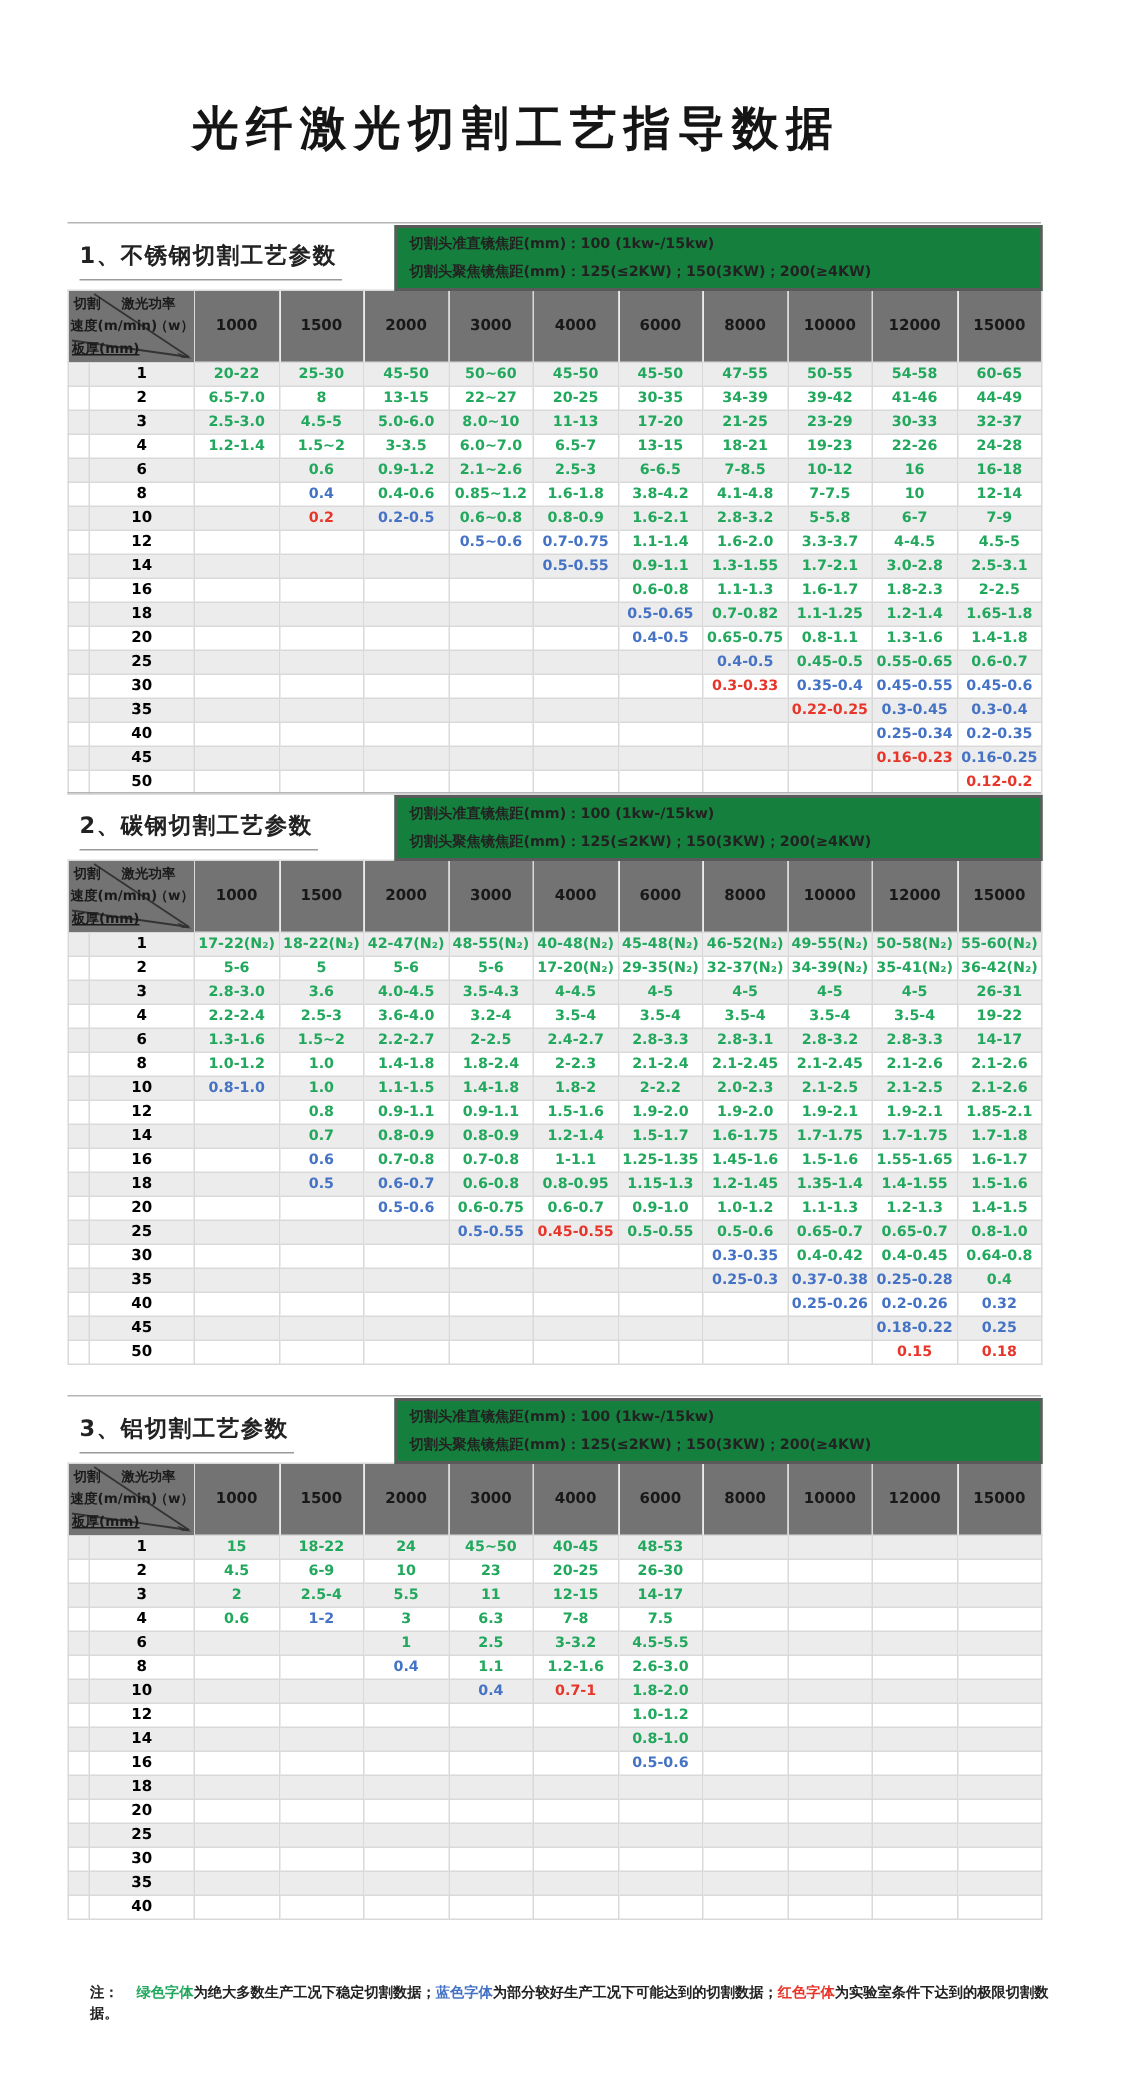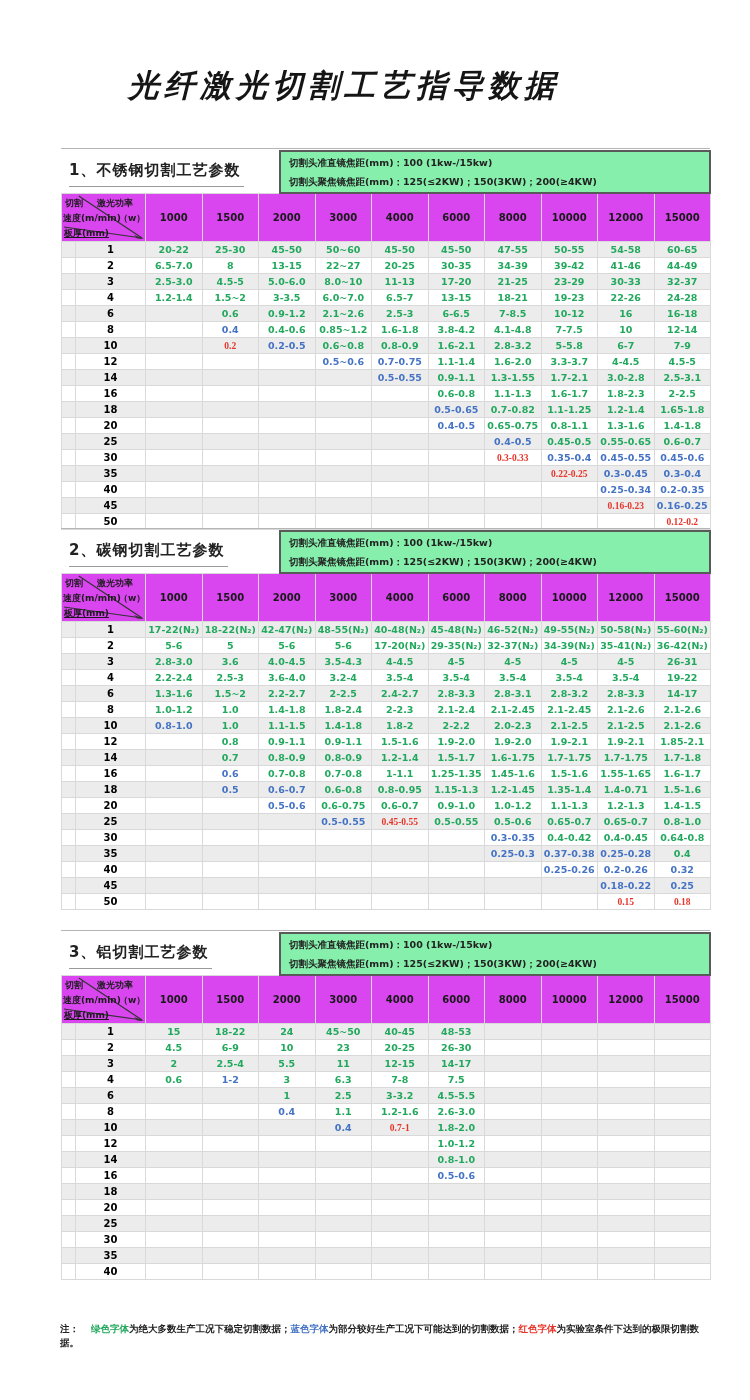--- a/index.html
+++ b/index.html
@@ -3,51 +3,51 @@
 <meta charset="utf-8">
 <style>
   html,body{margin:0;padding:0;}
   body{
     width:750px;height:1400px;position:relative;background:#ffffff;
     font-family:"DejaVu Sans","Liberation Sans",sans-serif;color:#111;
     overflow:hidden;
   }
   .page-title{
     position:absolute;top:44px;left:0;width:688px;text-align:center;
-    font-size:31px;font-weight:bold;letter-spacing:5px;color:#151515;font-style:italic;
+    font-size:31px;font-weight:bold;letter-spacing:5px;color:#151515;
   }
-  .tsec{position:absolute;left:45px;width:649px;margin-left:16px;}
+  .tsec{position:absolute;left:45px;width:649px;}
   .sec-head{position:relative;height:44px;border-top:1px solid #b5b5b5;}
   .sec-title{
     position:absolute;left:8px;top:12px;font-size:15px;font-weight:bold;
     letter-spacing:1px;color:#222;border-bottom:1px solid #9a9a9a;padding:0 4px 6px 0;
   }
   .note-box{
     position:absolute;left:218px;top:1px;width:412px;height:39px;
-    border:2px solid #5a5a5a;background:#86efac;padding:1px 8px 0 8px;z-index:2;
+    border:2px solid #5a5a5a;background:#15803d;padding:1px 8px 0 8px;z-index:2;
   }
   .note-line{font-size:9.5px;font-weight:bold;color:#222;line-height:19px;white-space:nowrap;}
   table.cut-table{border-collapse:collapse;table-layout:fixed;width:649px;background:#fff;}
   .cut-table col.c-gap{width:14px;}
   .cut-table col.c-thk{width:70px;}
   .cut-table col.c-pw{width:56.5px;}
   .cut-table th,.cut-table td{
     border:1px solid #d9d9d9;padding:0;margin:0;text-align:center;vertical-align:middle;
     font-size:9.5px;line-height:14px;height:15px;overflow:hidden;white-space:nowrap;
   }
-  .cut-table thead th{height:47px;font-size:10px;font-weight:bold;color:#181818;background:#d946ef;}
+  .cut-table thead th{height:47px;font-size:10px;font-weight:bold;color:#181818;background:#737373;}
   .cut-table tbody tr:nth-child(odd) td,
   .cut-table tbody tr:nth-child(odd) th{background:#ececec;}
   .cut-table tbody tr:nth-child(even) td,
   .cut-table tbody tr:nth-child(even) th{background:#ffffff;}
   .cut-table th.thk{font-weight:bold;color:#000;font-size:10px;}
   .cut-table td{font-weight:bold;}
   .cg{color:#21a85c;}
   .cb{color:#4472c4;}
-  .cr{color:#e8352a;font-family:Liberation Serif, serif;}
+  .cr{color:#e8352a;}
   th.diag{position:relative;padding:0;}
   th.diag svg{position:absolute;left:0;top:0;width:100%;height:100%;}
   th.diag span{position:absolute;font-size:9px;font-weight:bold;color:#1a1a1a;white-space:nowrap;line-height:10px;}
   .d-cut{left:3px;top:4px;}
   .d-power{left:35px;top:4px;}
   .d-speed{left:1px;top:19px;}
   .d-unit{left:57px;top:19px;}
   .d-thick{left:2px;top:34px;text-decoration:underline;}
   .legend{
     position:absolute;top:1322px;left:60px;width:640px;
@@ -562,21 +562,21 @@
           <td></td>
           <th class="thk">18</th>
           <td></td>
           <td class="cb">0.5</td>
           <td class="cb">0.6-0.7</td>
           <td class="cg">0.6-0.8</td>
           <td class="cg">0.8-0.95</td>
           <td class="cg">1.15-1.3</td>
           <td class="cg">1.2-1.45</td>
           <td class="cg">1.35-1.4</td>
-          <td class="cg">1.4-0.71</td>
+          <td class="cg">1.4-1.55</td>
           <td class="cg">1.5-1.6</td>
         </tr>
         <tr>
           <td></td>
           <th class="thk">20</th>
           <td></td>
           <td></td>
           <td class="cb">0.5-0.6</td>
           <td class="cg">0.6-0.75</td>
           <td class="cg">0.6-0.7</td>

